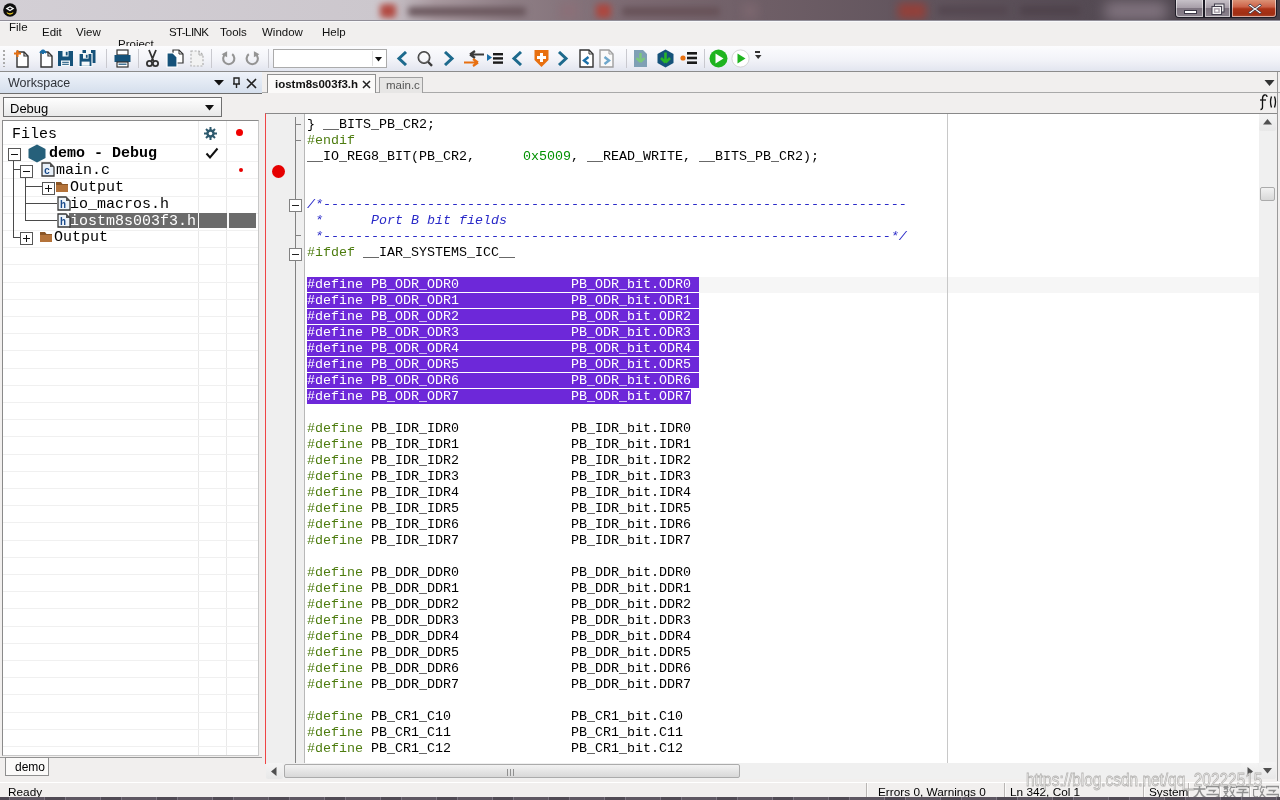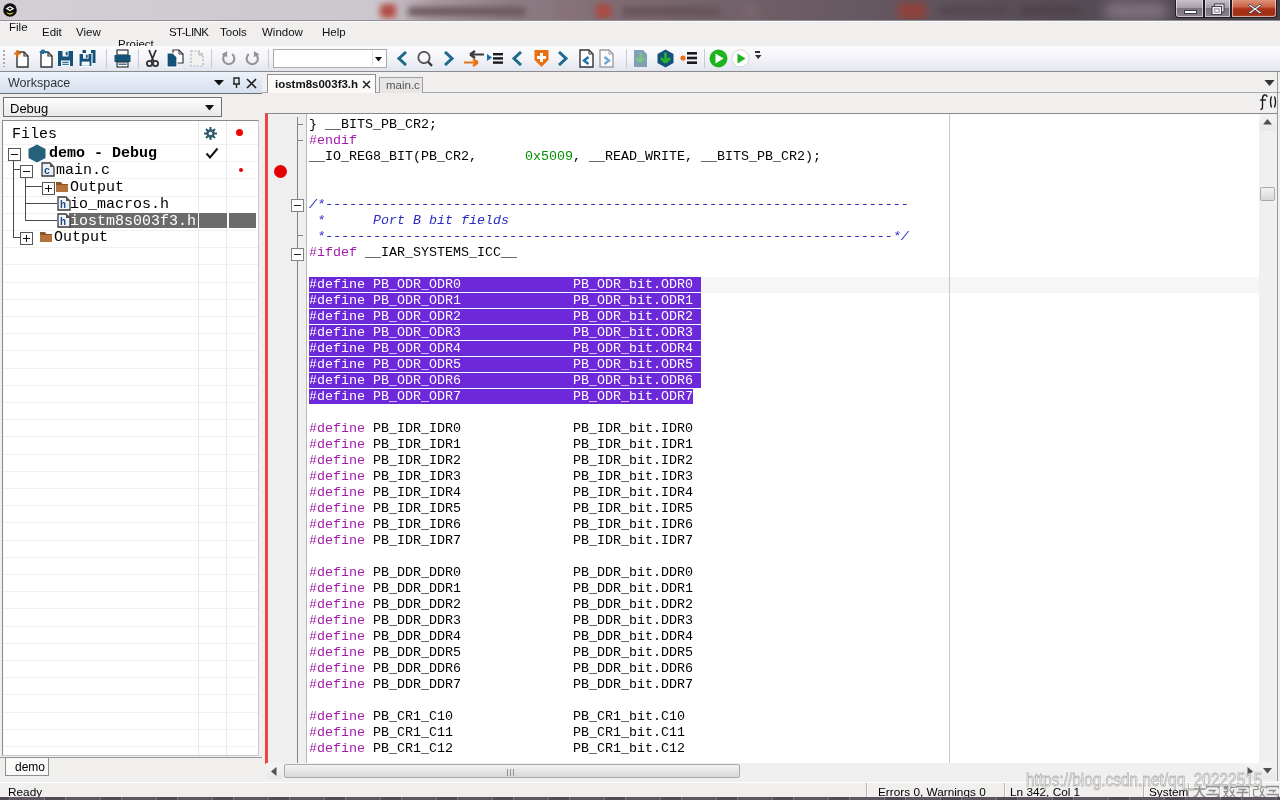--- a/index.html
+++ b/index.html
@@ -35,23 +35,23 @@
 .trow{position:absolute;left:0;width:255px;height:17px;font-family:"Liberation Mono",monospace;font-size:15px;color:#000;}
 .tline{position:absolute;background:#4A4A4A;}
 .ebox{position:absolute;width:11px;height:11px;border:1px solid #565656;background:#fff;box-sizing:content-box;}
 .ebox i{position:absolute;left:2px;top:5px;width:7px;height:1px;background:#111;}
 .ebox.plus b{position:absolute;left:5px;top:2px;width:1px;height:7px;background:#111;}
 
 #tabstrip{left:262px;top:72px;width:1018px;height:21px;background:#F1EFEE;border-bottom:1px solid #A9A9A9;box-sizing:border-box;}
 #tab1{position:absolute;left:5px;top:2px;width:109px;height:19px;background:#FBFAF9;border:1px solid #8F8F8F;border-bottom:none;box-sizing:border-box;}
 #tab2{position:absolute;left:117px;top:5px;width:44px;height:16px;background:#E7E6E5;border:1px solid #9F9F9F;border-bottom:none;box-sizing:border-box;}
 #fnstrip{left:262px;top:93px;width:1018px;height:21px;background:#F1EFEE;}
-#editor{left:265px;top:113px;width:994px;height:650px;background:#fff;border-top:1px solid #898989;border-left:3px solid #ef4444;box-sizing:content-box;}
+#editor{left:265px;top:113px;width:994px;height:650px;background:#fff;border-top:1px solid #898989;border-left:1px solid #ef4444;box-sizing:content-box;}
 #code{position:absolute;left:41px;top:3px;font-family:"Liberation Mono",monospace;font-size:13.333px;line-height:16px;white-space:pre;color:#000;}
-.kw{color:#a21caf;font-family:Liberation Mono, monospace;}
+.kw{color:#4d7c0f;font-family:Liberation Mono, monospace;}
 .cm{color:#2A2AC8;font-style:italic;}
 .gr{color:#009100;}
 .sel{background:#6d28d9;color:#fff;}
 #vsb{left:1259px;top:114px;width:17px;height:665px;background:#F0F0F0;}
 #hsb{left:266px;top:763px;width:993px;height:16px;background:#F0F0F0;}
 .sbtn{position:absolute;background:linear-gradient(#F4F4F4,#E8E8E8);border-radius:2px;}
 .sthumb{position:absolute;background:linear-gradient(#F2F2F2,#D8D8D8);border:1px solid #ABABAB;box-sizing:border-box;border-radius:2px;}
 
 #status{left:0;top:782px;width:1280px;height:15px;background:#F1EFEE;border-top:1px solid #fff;box-sizing:content-box;font-size:11.8px;color:#000;}
 .ssep{position:absolute;top:1px;width:1px;height:14px;background:#B9B6B4;border-right:1px solid #FBFAF9;}

